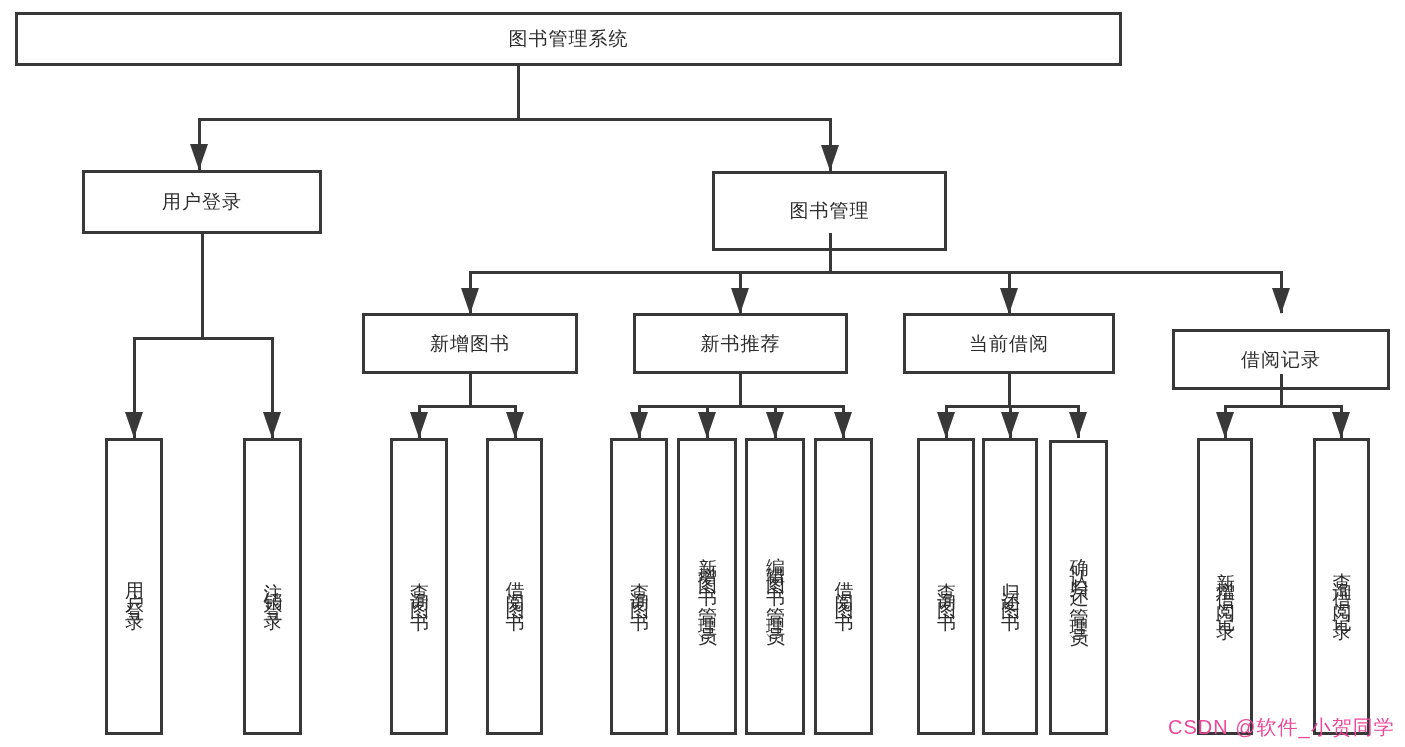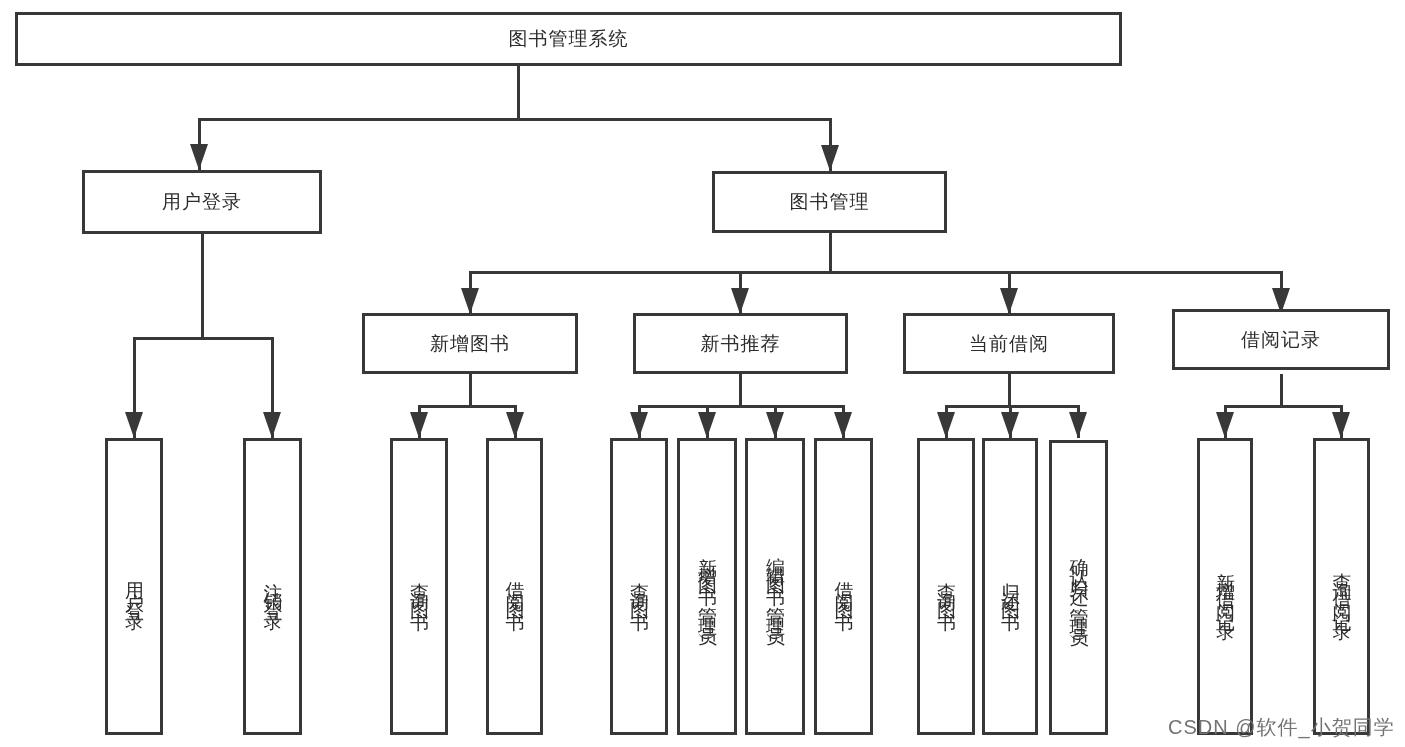--- a/index.html
+++ b/index.html
@@ -36,21 +36,21 @@
   .ar{
     position:absolute;width:0;height:0;
     border-left:9px solid transparent;
     border-right:9px solid transparent;
     border-top:26px solid #383838;
   }
   .watermark{
     position:absolute;
     left:1168px;top:714px;
     font-size:20px;
-    color:#737373;
+    color:#ec4899;
     letter-spacing:1px;
     white-space:nowrap;
   }
 </style>
 </head>
 <body>
 
 <div class="stage">
 
   <div class="box" style="left:15px;top:12px;width:1107px;height:54px">
@@ -60,21 +60,21 @@
   <div class="vl" style="left:517px;top:66px;height:53px"></div>
   <div class="hl" style="left:198px;top:118px;width:633px"></div>
   <div class="vl" style="left:198px;top:118px;height:52px"></div>
   <div class="ar" style="left:190px;top:144px"></div>
   <div class="vl" style="left:829px;top:118px;height:53px"></div>
   <div class="ar" style="left:821px;top:145px"></div>
 
   <div class="box" style="left:82px;top:170px;width:240px;height:64px">
     <span class="lbl">用户登录</span>
   </div>
-  <div class="box" style="left:712px;top:171px;width:235px;height:62px">
+  <div class="box" style="left:712px;top:171px;width:235px;height:80px">
     <span class="lbl">图书管理</span>
   </div>
 
   <div class="vl" style="left:201px;top:234px;height:104px"></div>
   <div class="hl" style="left:133px;top:337px;width:141px"></div>
   <div class="vl" style="left:133px;top:337px;height:101px"></div>
   <div class="ar" style="left:125px;top:412px"></div>
   <div class="vl" style="left:271px;top:337px;height:101px"></div>
   <div class="ar" style="left:263px;top:412px"></div>
 
@@ -91,21 +91,21 @@
 
   <div class="box" style="left:362px;top:313px;width:216px;height:61px">
     <span class="lbl">新增图书</span>
   </div>
   <div class="box" style="left:633px;top:313px;width:215px;height:61px">
     <span class="lbl">新书推荐</span>
   </div>
   <div class="box" style="left:903px;top:313px;width:212px;height:61px">
     <span class="lbl">当前借阅</span>
   </div>
-  <div class="box" style="left:1172px;top:309px;width:218px;height:61px">
+  <div class="box" style="left:1172px;top:329px;width:218px;height:61px">
     <span class="lbl">借阅记录</span>
   </div>
 
   <div class="vl" style="left:469px;top:374px;height:33px"></div>
   <div class="hl" style="left:418px;top:405px;width:98px"></div>
   <div class="vl" style="left:418px;top:405px;height:33px"></div>
   <div class="ar" style="left:410px;top:412px"></div>
   <div class="vl" style="left:514px;top:405px;height:33px"></div>
   <div class="ar" style="left:506px;top:412px"></div>
 

